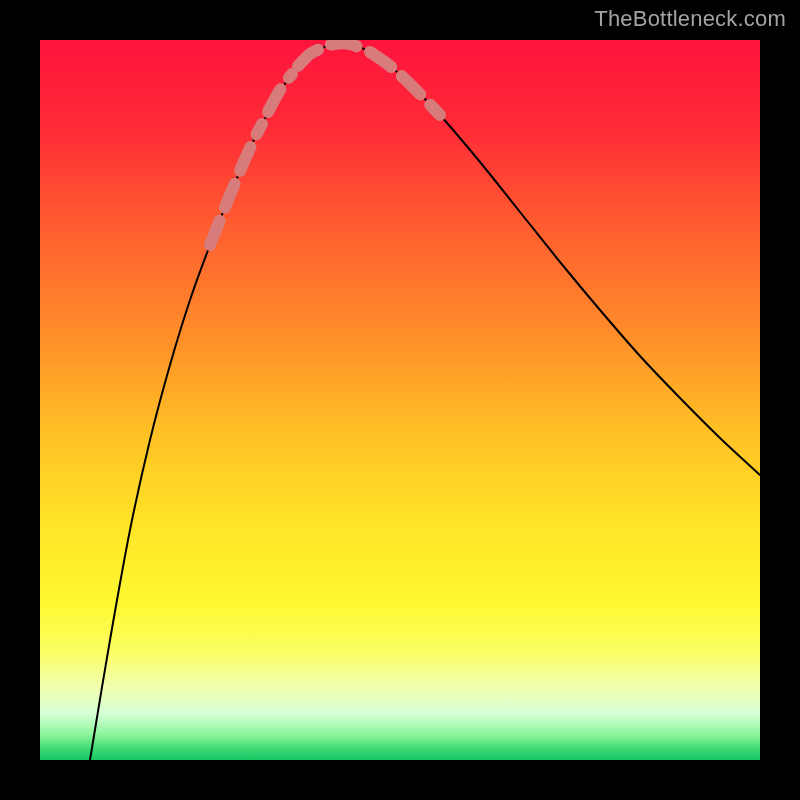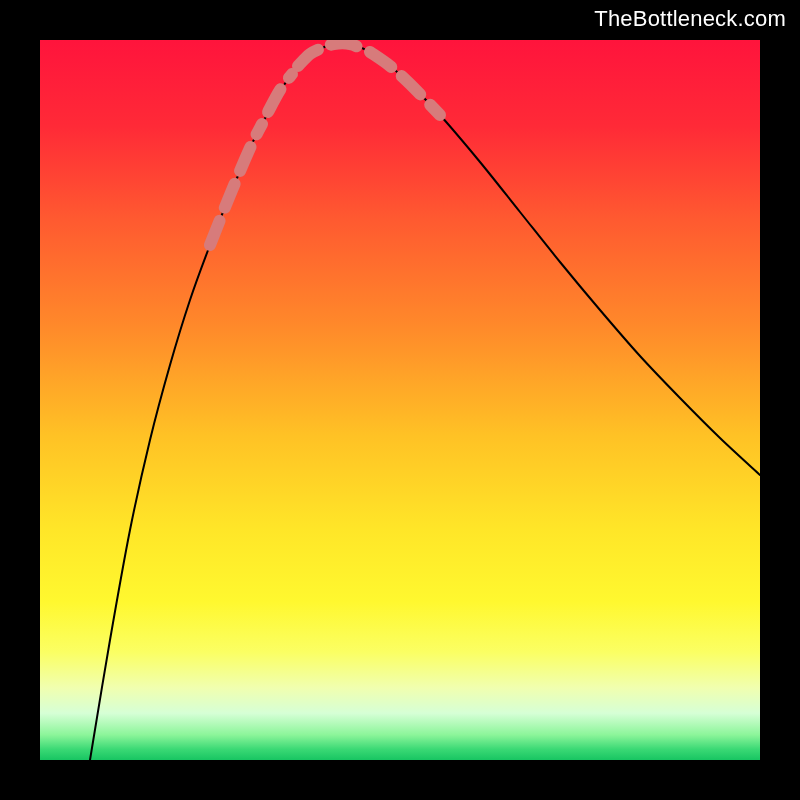--- a/index.html
+++ b/index.html
@@ -28,21 +28,21 @@
     position: absolute;
     left: 0;
     top: 0;
     width: 100%;
     height: 100%;
   }
   .attribution {
     position: absolute;
     top: 6px;
     right: 14px;
-    color: #ffffff;
+    color: #a3a3a3;
     font-size: 22px;
     font-weight: 500;
     letter-spacing: 0.2px;
   }
   svg.curve {
     position: absolute;
     left: 0;
     top: 0;
     width: 100%;
     height: 100%;

